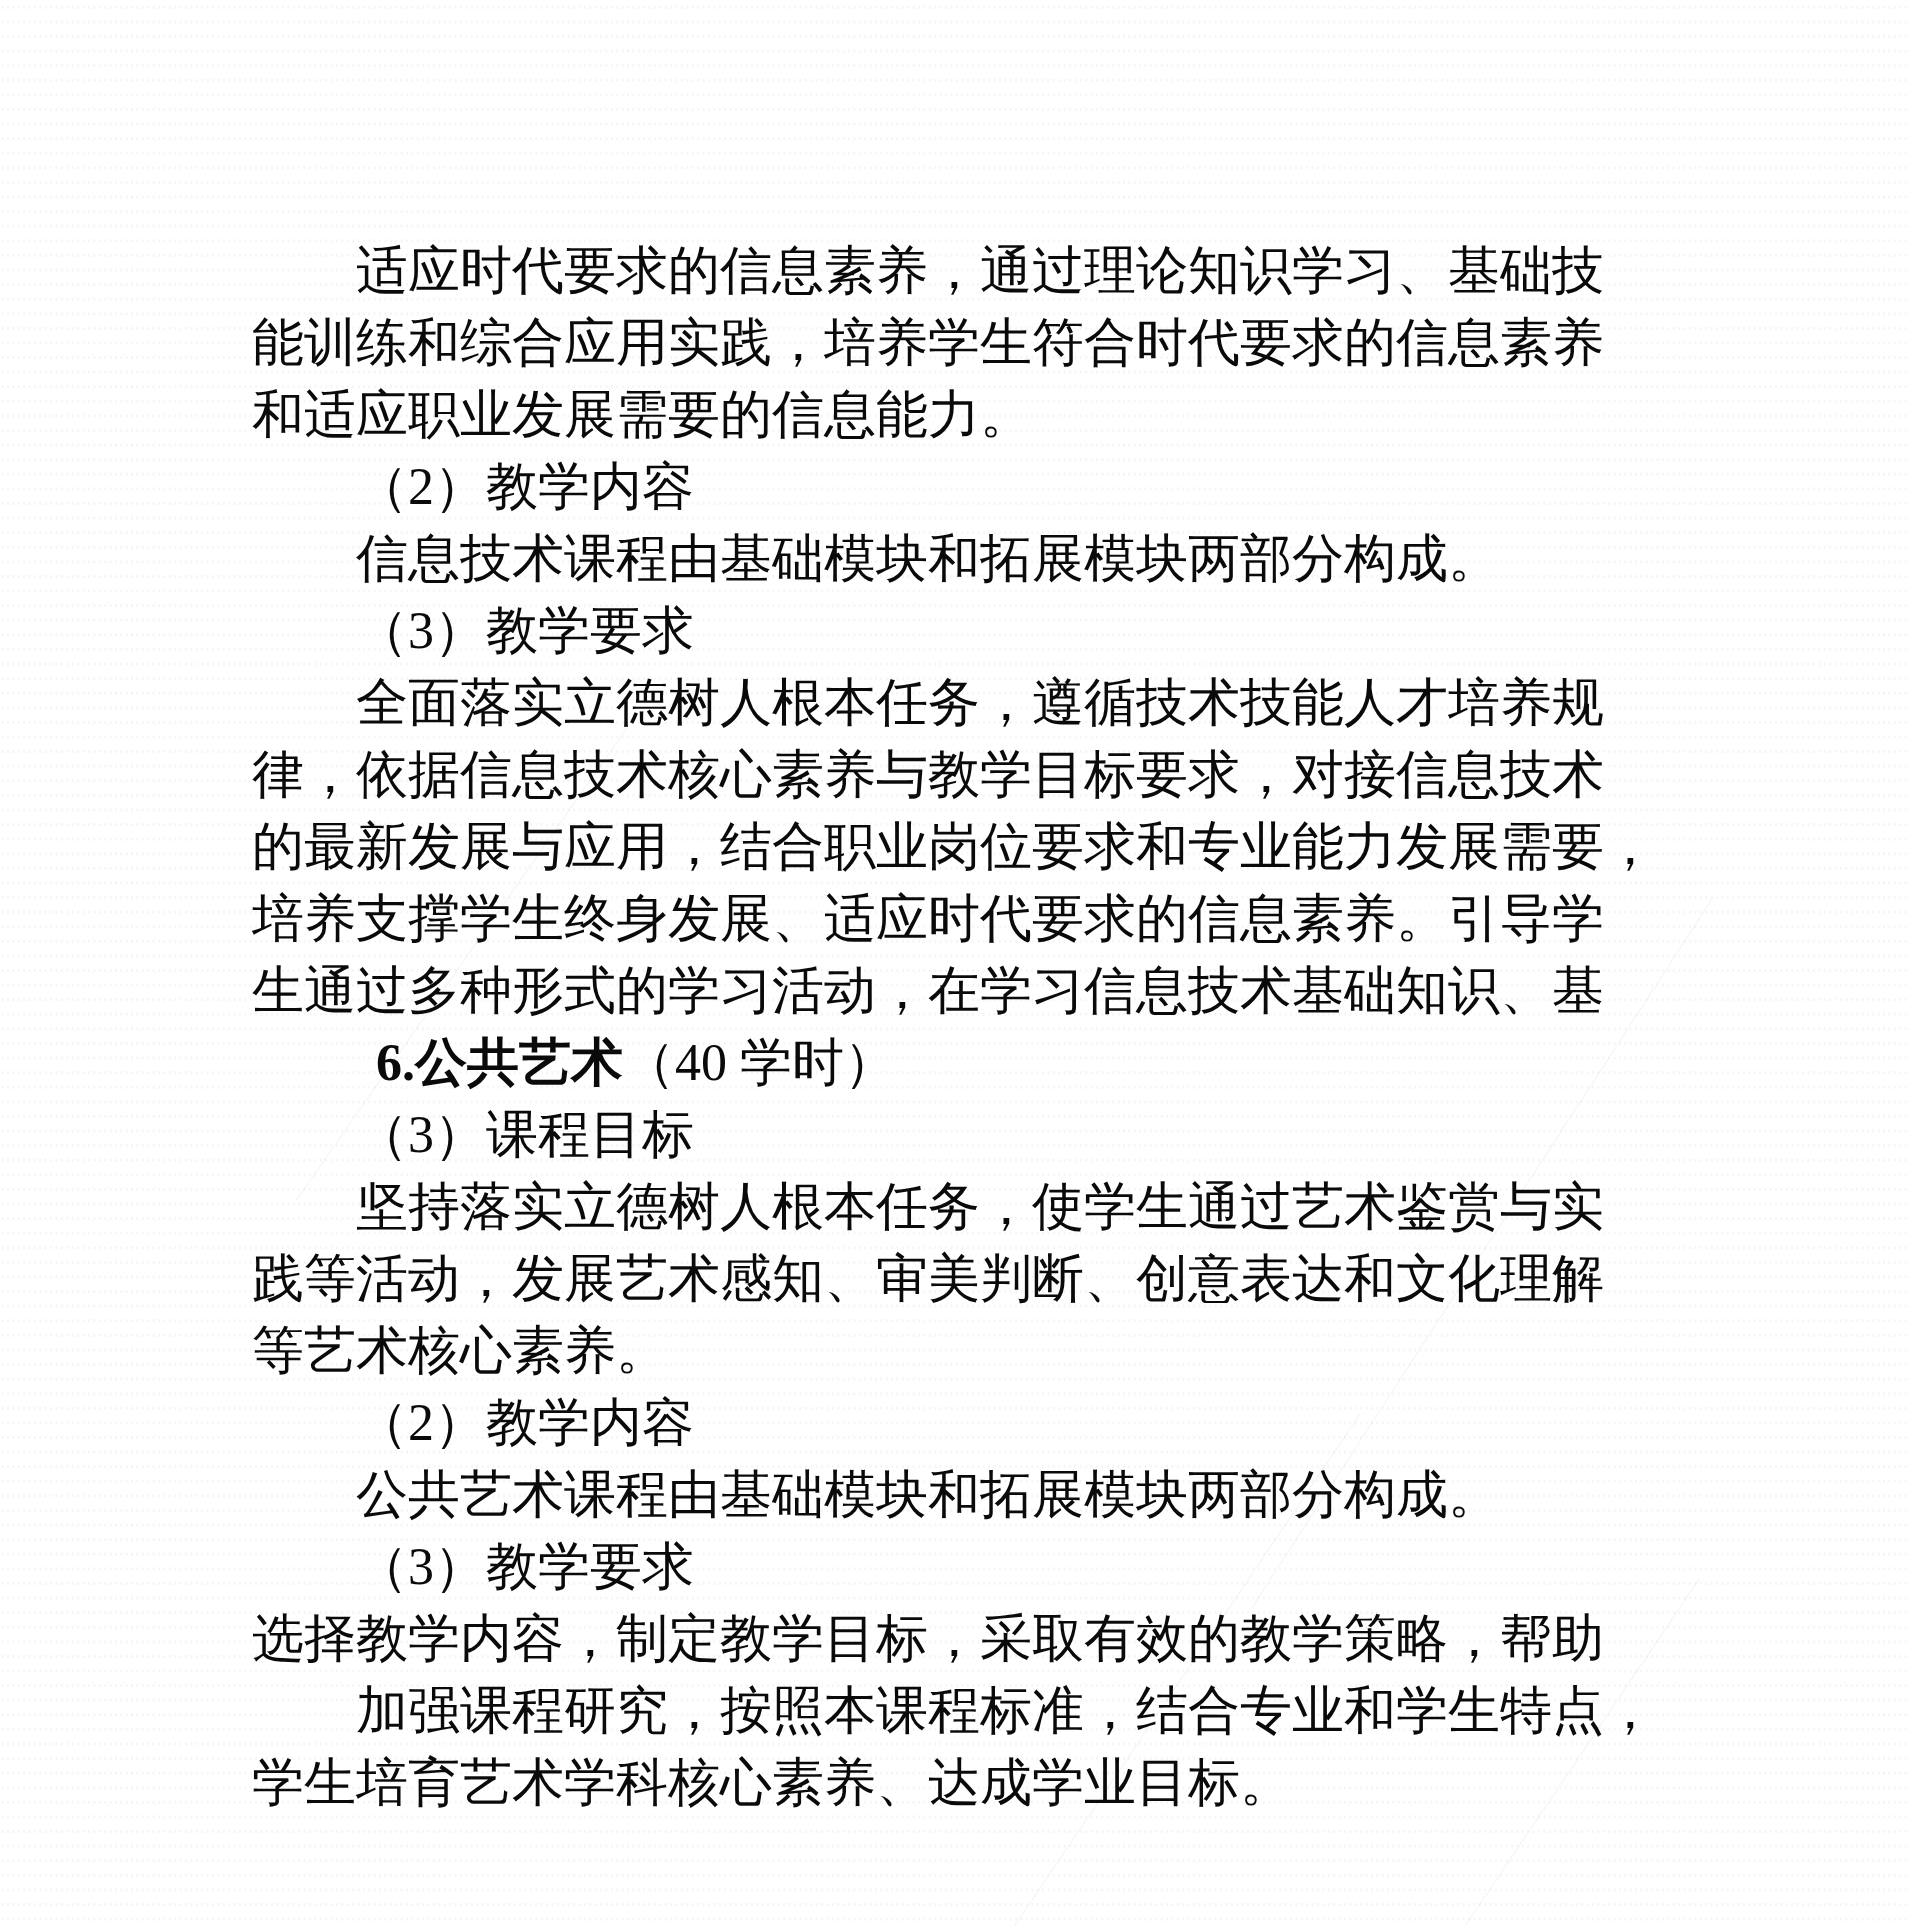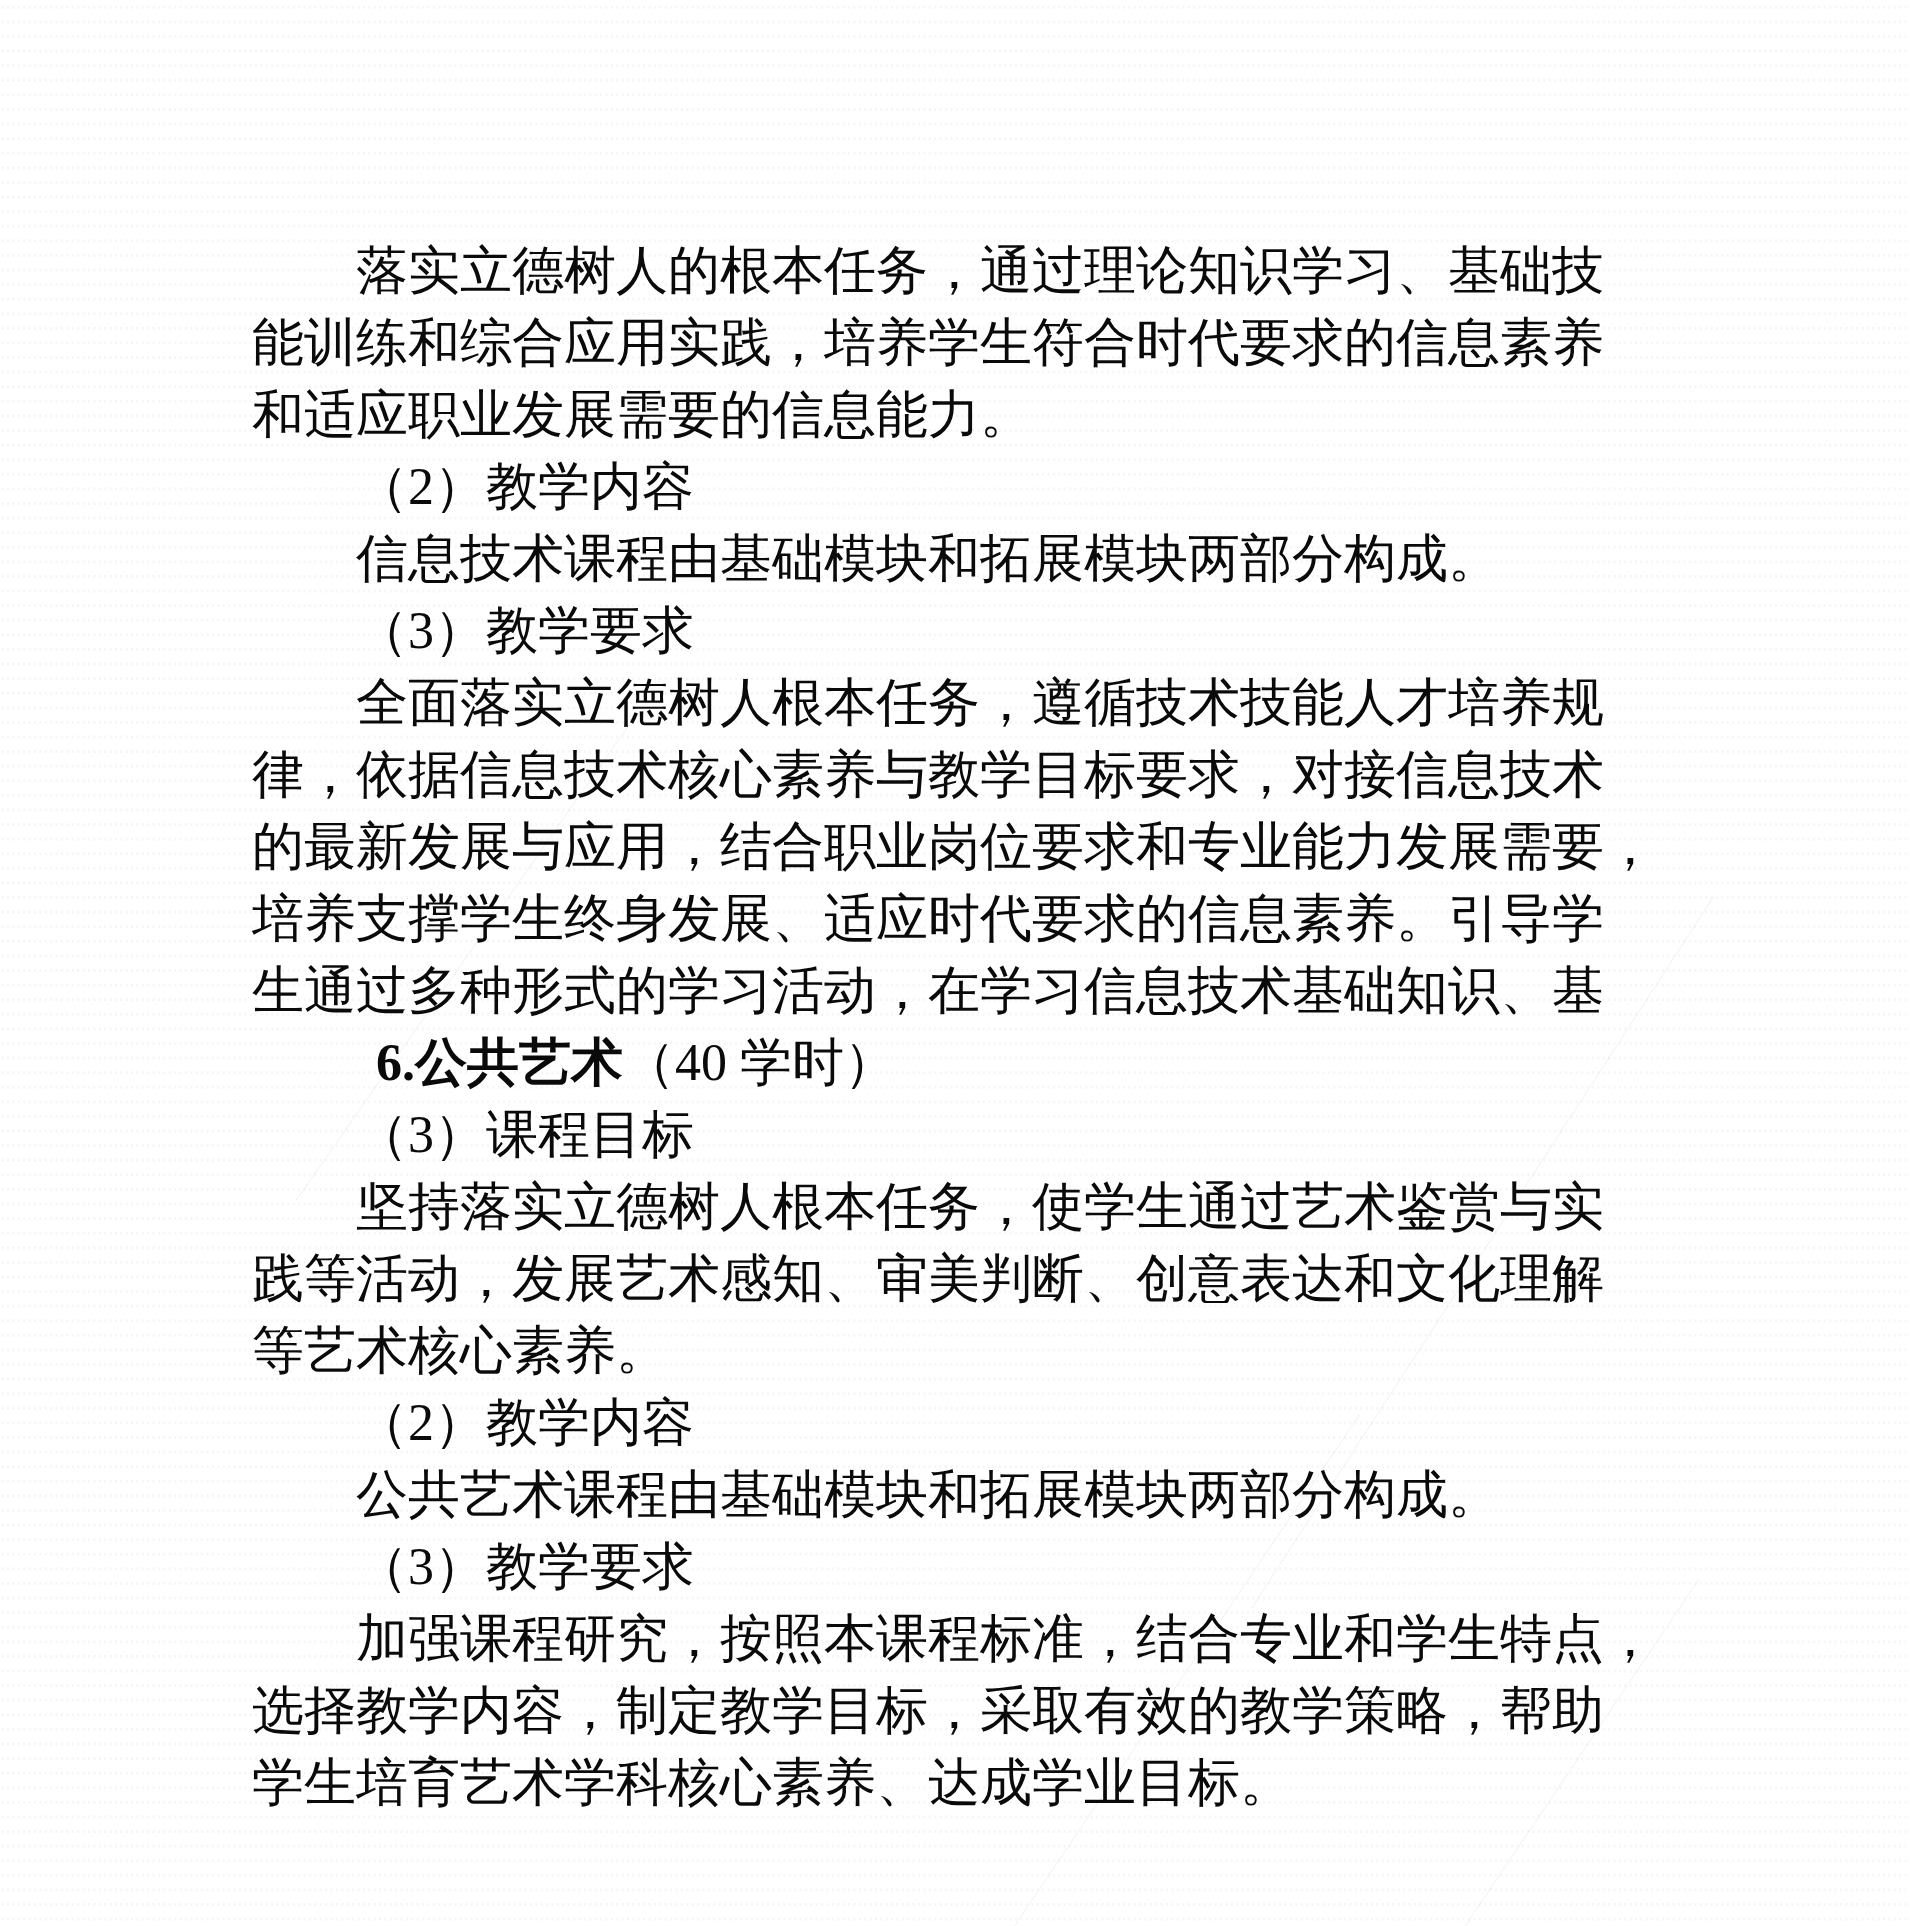--- a/index.html
+++ b/index.html
@@ -62,38 +62,38 @@
 <body>
 
 <div class="page">
   <div class="noise-dots"></div>
   <div class="streak s1"></div>
   <div class="streak s2"></div>
   <div class="streak s3"></div>
   <div class="streak s4"></div>
 
   <div class="doc-body" id="doc-body">
-      <div class="line indent">落实立德树人的根本任务，通过理论知识学习、基础技</div>
+      <div class="line indent">适应时代要求的信息素养，通过理论知识学习、基础技</div>
       <div class="line">能训练和综合应用实践，培养学生符合时代要求的信息素养</div>
       <div class="line">和适应职业发展需要的信息能力。</div>
       <div class="line indent">（2）教学内容</div>
       <div class="line indent">信息技术课程由基础模块和拓展模块两部分构成。</div>
       <div class="line indent">（3）教学要求</div>
       <div class="line indent">全面落实立德树人根本任务，遵循技术技能人才培养规</div>
       <div class="line">律，依据信息技术核心素养与教学目标要求，对接信息技术</div>
       <div class="line">的最新发展与应用，结合职业岗位要求和专业能力发展需要，</div>
       <div class="line">培养支撑学生终身发展、适应时代要求的信息素养。引导学</div>
       <div class="line">生通过多种形式的学习活动，在学习信息技术基础知识、基</div>
       <div class="line indent"><span class="bold-part">6.公共艺术</span><span>（40 学时）</span></div>
       <div class="line indent">（3）课程目标</div>
       <div class="line indent">坚持落实立德树人根本任务，使学生通过艺术鉴赏与实</div>
       <div class="line">践等活动，发展艺术感知、审美判断、创意表达和文化理解</div>
       <div class="line">等艺术核心素养。</div>
       <div class="line indent">（2）教学内容</div>
       <div class="line indent">公共艺术课程由基础模块和拓展模块两部分构成。</div>
       <div class="line indent">（3）教学要求</div>
+      <div class="line">选择教学内容，制定教学目标，采取有效的教学策略，帮助</div>
       <div class="line indent">加强课程研究，按照本课程标准，结合专业和学生特点，</div>
-      <div class="line">选择教学内容，制定教学目标，采取有效的教学策略，帮助</div>
       <div class="line">学生培育艺术学科核心素养、达成学业目标。</div>
     </div>
 
 </div>
 
 
 </body></html>

